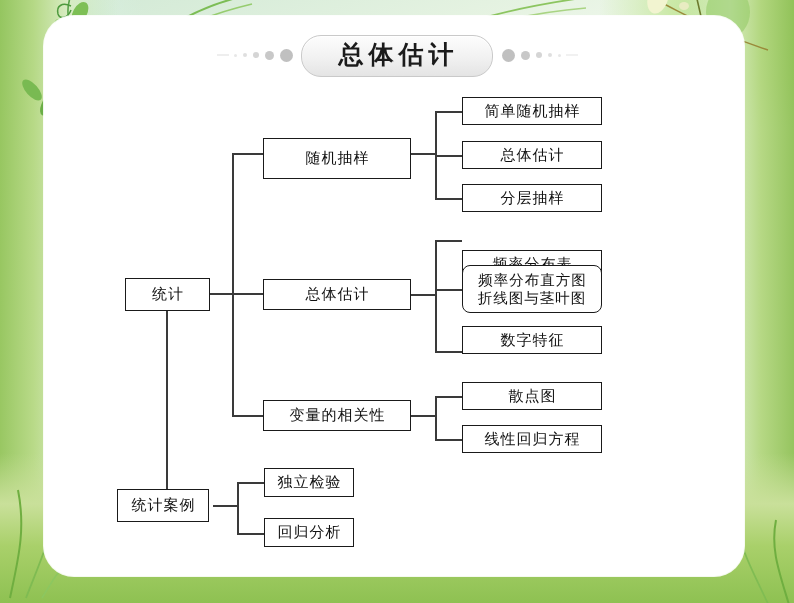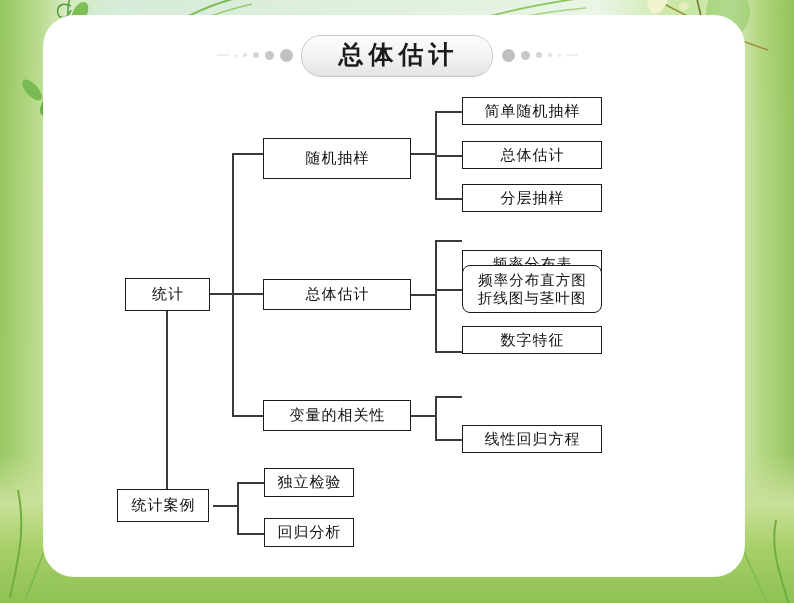--- a/index.html
+++ b/index.html
@@ -288,20 +288,21 @@
 
     <div class="node" style="left:462px;top:184px;width:140px;height:28px;">分层抽样</div>
 
     <div class="node" style="left:462px;top:226px;width:140px;height:28px;margin-top:24px;">频率分布表</div>
 
     <div class="node two-line" style="left:462px;top:265px;width:140px;height:48px;border-radius:8px;">频率分布直方图
 折线图与茎叶图</div>
 
     <div class="node" style="left:462px;top:326px;width:140px;height:28px;">数字特征</div>
 
+    <div class="node" style="left:462px;top:382px;width:140px;height:28px;">散点图</div>
 
     <div class="node" style="left:462px;top:425px;width:140px;height:28px;">线性回归方程</div>
 
     <div class="node" style="left:264px;top:468px;width:90px;height:29px;">独立检验</div>
 
     <div class="node" style="left:264px;top:518px;width:90px;height:29px;">回归分析</div>
 
   </div>
 </div>
 

